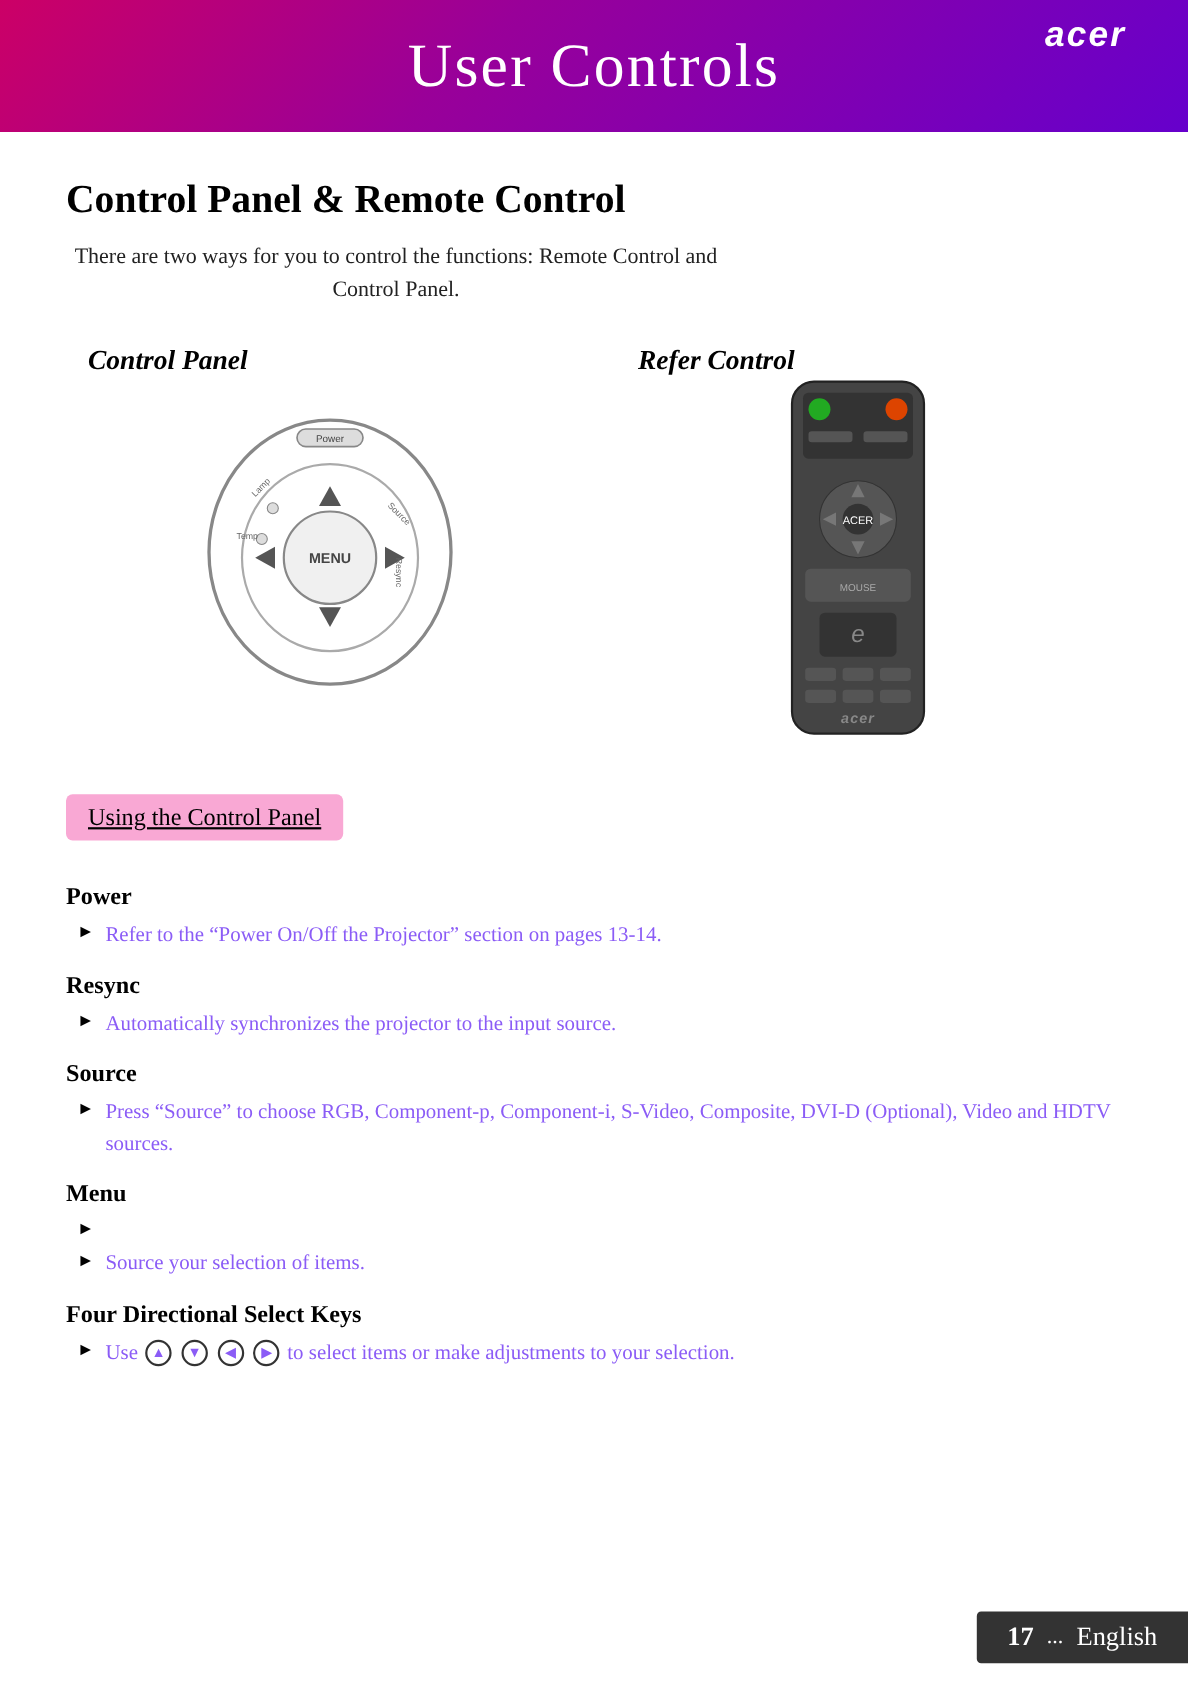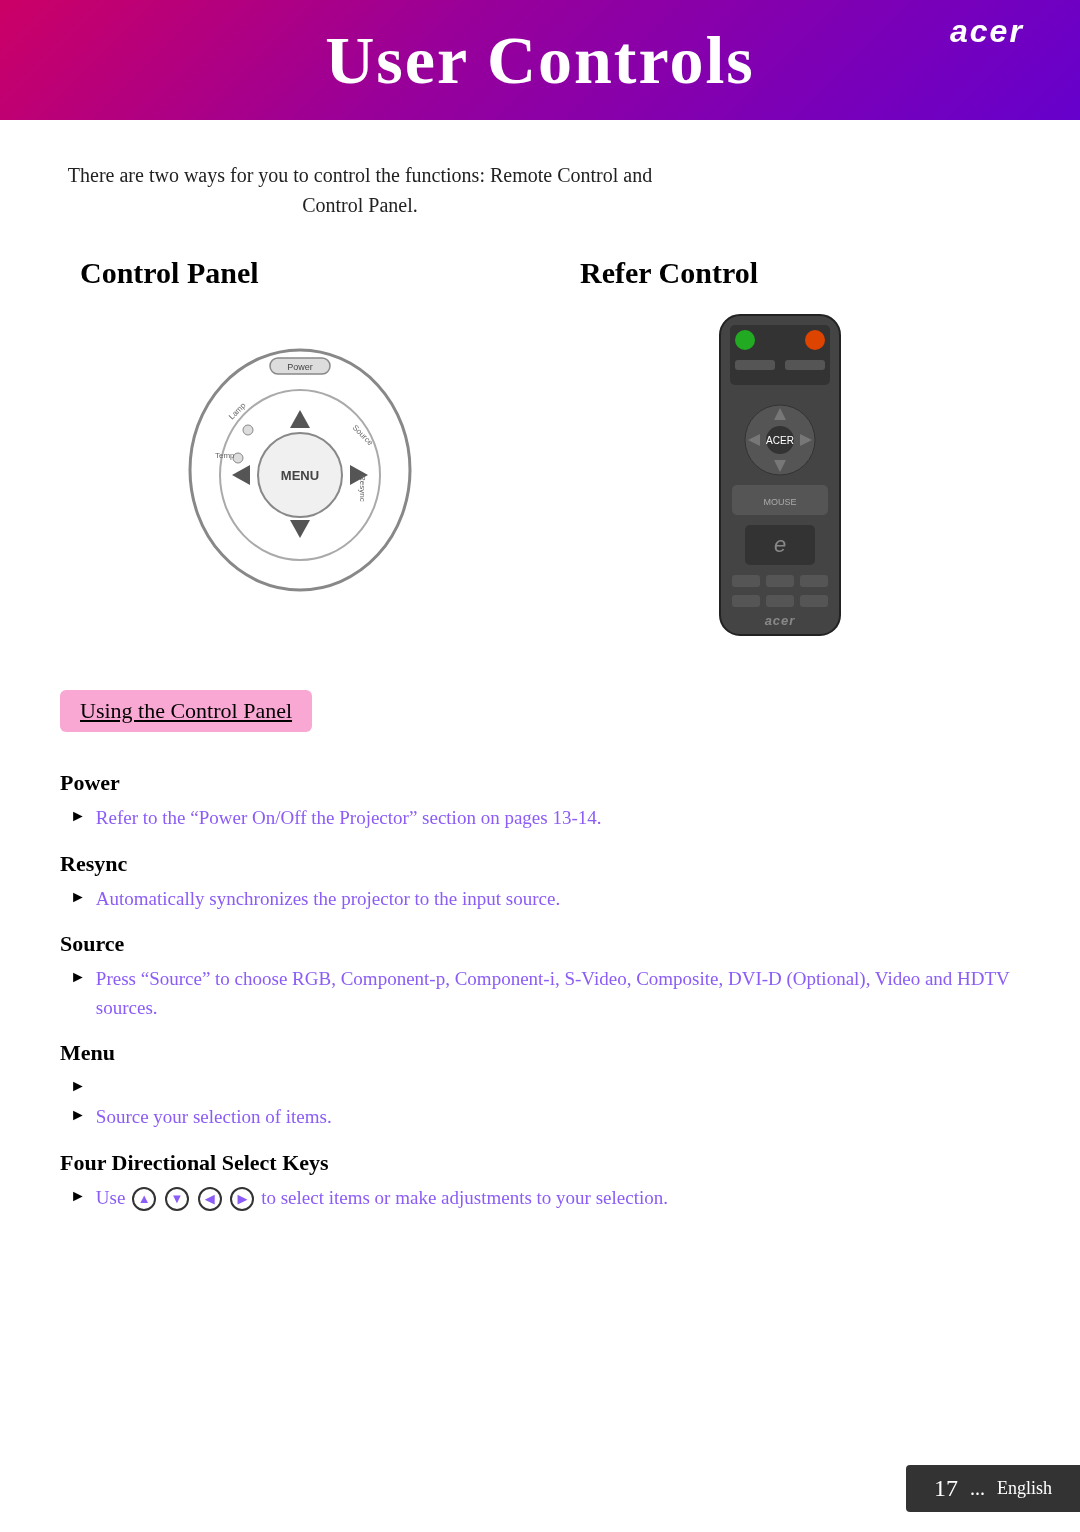--- a/index.html
+++ b/index.html
@@ -28,22 +28,22 @@
       top: 12px;
       right: 40px;
       font-size: 28px;
       font-weight: bold;
       color: #ffffff;
       font-style: italic;
       letter-spacing: 2px;
     }
 
     .page-title {
-      font-size: 68px;
-      font-weight: bold;
+      font-size: 56px;
+      font-weight: normal;
       color: #ffffff;
       letter-spacing: 2px;
     }
 
     
     .main-content {
       padding: 40px 60px 60px 60px;
     }
 
     .section-title {
@@ -72,26 +72,26 @@
     }
 
     .panel-section {
       flex: 1;
       display: flex;
       flex-direction: column;
       align-items: center;
     }
 
     .panel-label {
-      font-size: 30px;
-      font-weight: bold;
-      color: #000000;
-      margin-bottom: 20px;
+      font-size: 25px;
+      font-weight: bold;
+      color: #000000;
       align-self: flex-start;
       padding-left: 20px;
+      font-style: italic;
     }
 
     .remote-label {
       align-self: flex-start;
       padding-left: 40px;
     }
 
     
     .control-panel-img {
       width: 280px;
@@ -166,30 +166,30 @@
       color: #ffffff;
       padding: 10px 28px;
       font-size: 22px;
       border-radius: 4px 0 0 4px;
       display: flex;
       align-items: center;
       gap: 12px;
     }
 
     .page-num {
-      font-weight: normal;
+      font-weight: bold;
       font-size: 24px;
     }
 
     .dots-text {
       font-size: 20px;
     }
 
     .lang-text {
-      font-size: 18px;
+      font-size: 24px;
     }
 
     
     .dir-btn {
       display: inline-flex;
       align-items: center;
       justify-content: center;
       width: 24px;
       height: 24px;
       border-radius: 50%;
@@ -206,20 +206,21 @@
   <div class="acer-logo">
     <svg width="90" height="36" viewBox="0 0 90 36">
       <text x="0" y="30" font-family="Arial" font-size="32" font-weight="bold" font-style="italic" fill="white" letter-spacing="2">acer</text>
     </svg>
   </div>
   <h1 class="page-title">User Controls</h1>
 </div>
 
 <div class="main-content">
 
+  <h2 class="section-title">Control Panel &amp; Remote Control</h2>
 
   <p class="intro-text">There are two ways for you to control the functions: Remote Control and Control Panel.</p>
 
   <div class="panels-container">
 
     <div class="panel-section">
       <div class="panel-label">Control Panel</div>
 
       <svg class="control-panel-img" viewBox="0 0 280 300">
 

